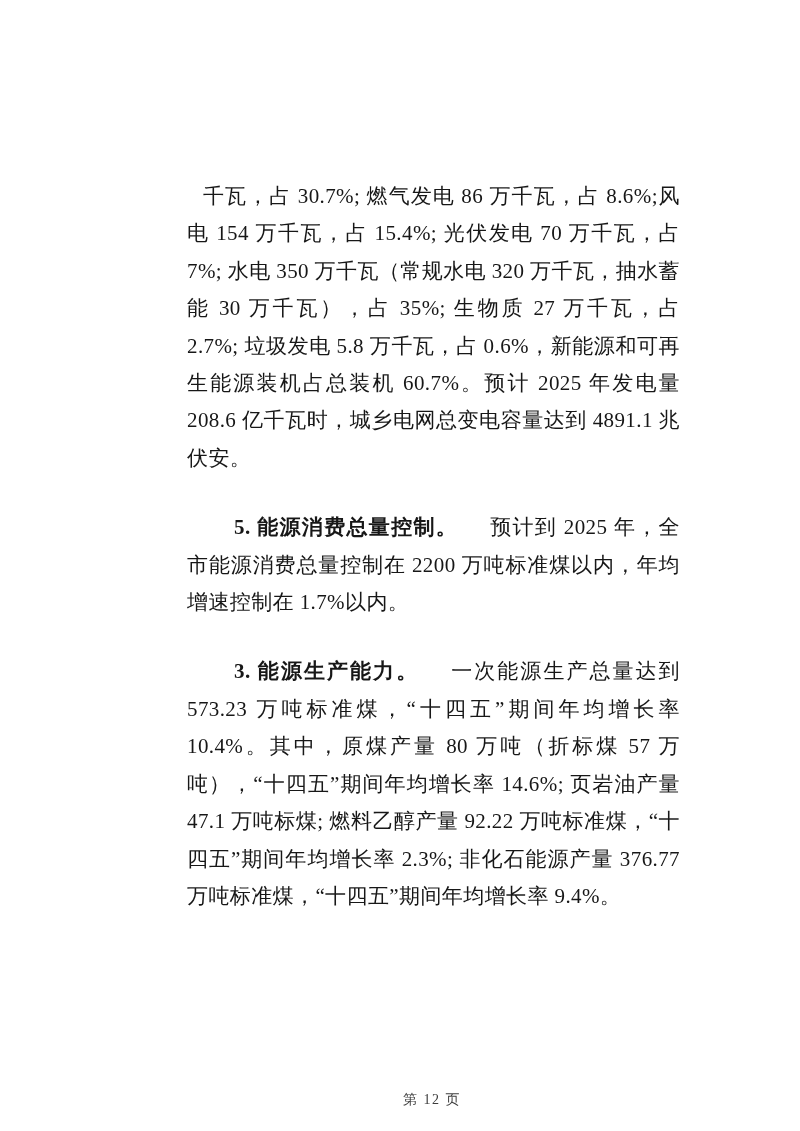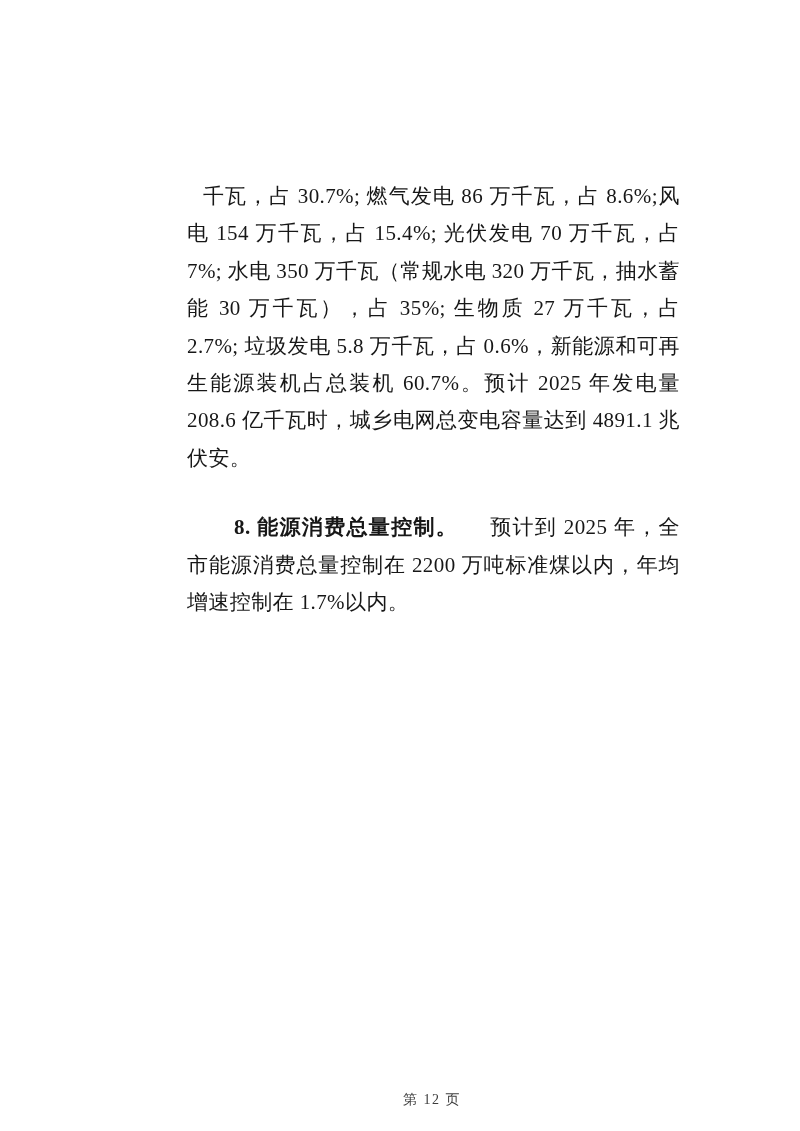--- a/index.html
+++ b/index.html
@@ -39,18 +39,19 @@
     color: #3c3c3c;
     letter-spacing: 1.5px;
   }
 </style>
 </head>
 <body>
 
 <div class="page">
   <div class="content" id="paragraphs">
       <div class="para"><span>千瓦，占 30.7%; 燃气发电 86 万千瓦，占 8.6%;风电 154 万千瓦，占 15.4%; 光伏发电 70 万千瓦，占 7%; 水电 350 万千瓦（常规水电 320 万千瓦，抽水蓄能 30 万千瓦），占 35%; 生物质 27 万千瓦，占 2.7%; 垃圾发电 5.8 万千瓦，占 0.6%，新能源和可再生能源装机占总装机 60.7%。预计 2025 年发电量 208.6 亿千瓦时，城乡电网总变电容量达到 4891.1 兆伏安。</span></div>
-      <div class="para indent"><span class="lead">8. 能源消费总量控制。</span><span>预计到 2025 年，全市能源消费总量控制在 2200 万吨标准煤以内，年均增速控制在 1.7%以内。</span></div>
+      <div class="para indent"><span class="lead">5. 能源消费总量控制。</span><span>预计到 2025 年，全市能源消费总量控制在 2200 万吨标准煤以内，年均增速控制在 1.7%以内。</span></div>
+      <div class="para indent"><span class="lead">3. 能源生产能力。</span><span>一次能源生产总量达到 573.23 万吨标准煤，“十四五”期间年均增长率 10.4%。其中，原煤产量 80 万吨（折标煤 57 万吨），“十四五”期间年均增长率 14.6%; 页岩油产量 47.1 万吨标煤; 燃料乙醇产量 92.22 万吨标准煤，“十四五”期间年均增长率 2.3%; 非化石能源产量 376.77 万吨标准煤，“十四五”期间年均增长率 9.4%。</span></div>
     </div>
   <div class="footer">
     <span>第 12 页</span>
   </div>
 </div>
 
 </body></html>

